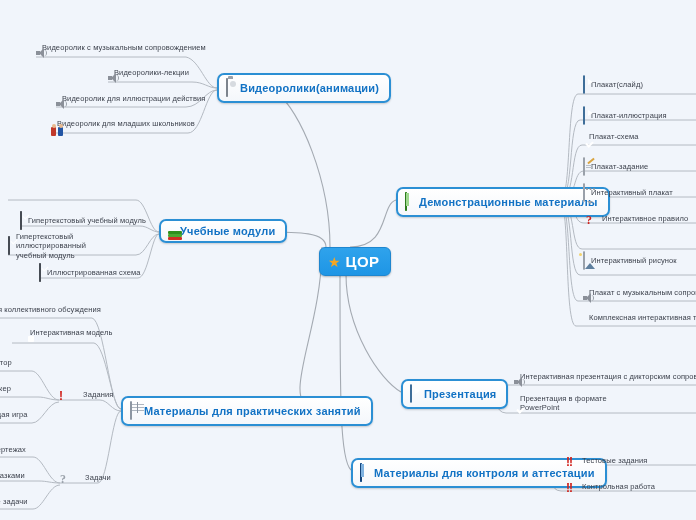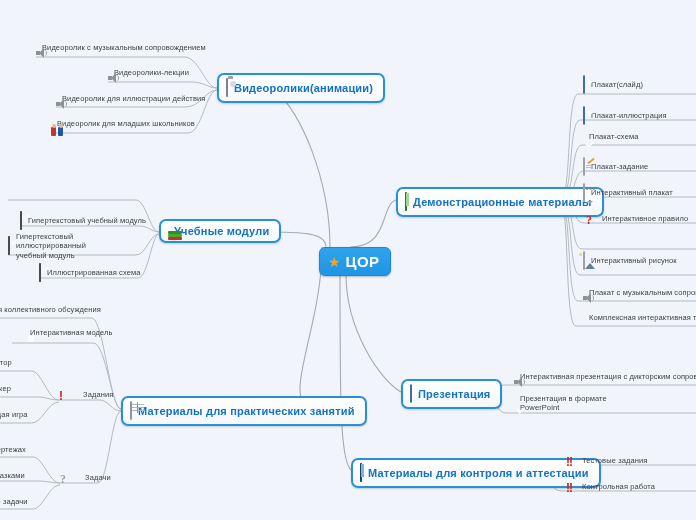--- a/index.html
+++ b/index.html
@@ -20,21 +20,21 @@
     padding:5px 11px 5px 8px;
     box-shadow:0 1px 2px rgba(0,0,0,.25);
   }
   .center-node .label{
     color:#fff;font-size:15px;font-weight:bold;letter-spacing:.4px;
     white-space:nowrap;
   }
 
   
   .branch-node{
-    position:absolute;display:flex;align-items:center;gap:6px;
+    position:absolute;display:flex;align-items:center;gap:12px;
     background:linear-gradient(#ffffff,#f4f7fb);
     border:2px solid #2b8fd4;border-radius:7px;
     padding:4px 10px 4px 7px;
     box-shadow:0 1px 2px rgba(0,0,0,.18);
     white-space:nowrap;
   }
   .branch-node .label{
     color:#1272c4;font-size:11px;font-weight:bold;letter-spacing:.2px;
   }
 

